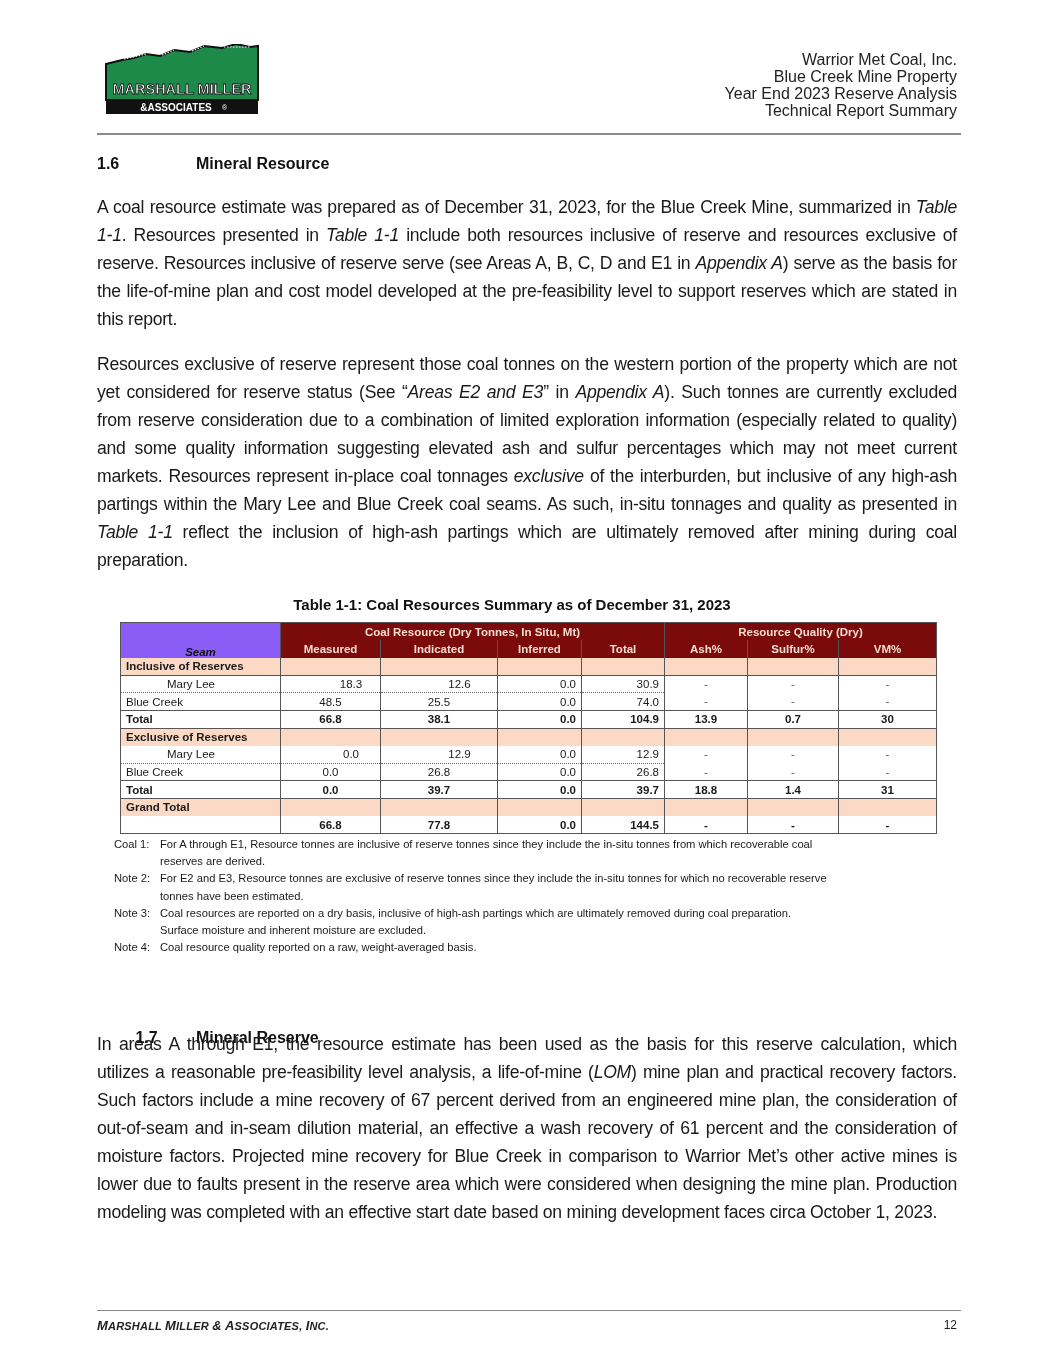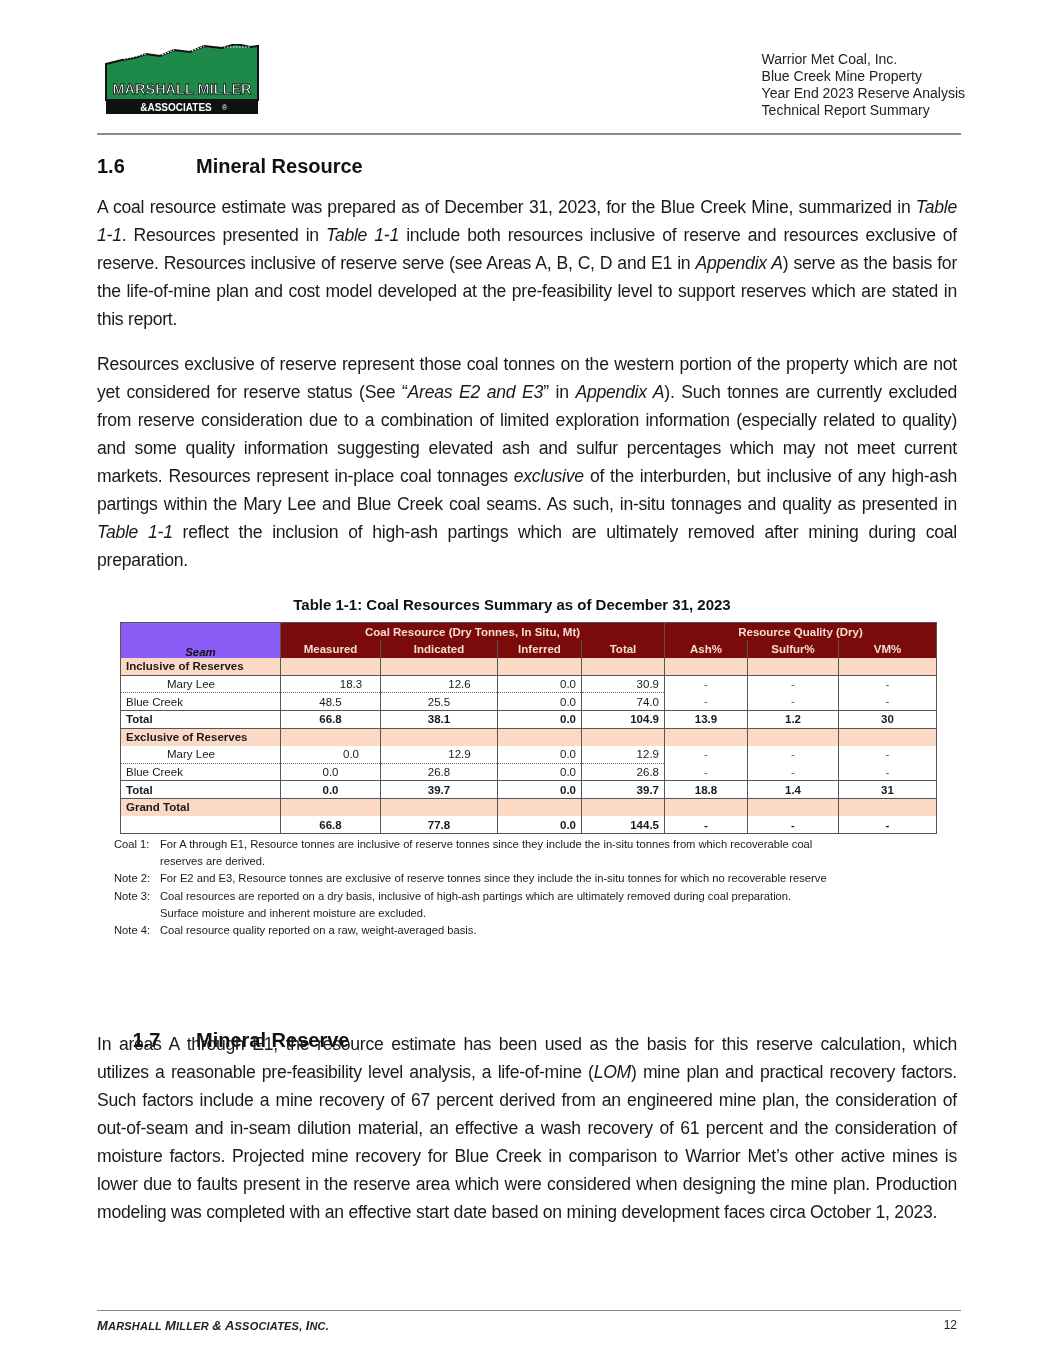--- a/index.html
+++ b/index.html
@@ -1,25 +1,25 @@
 <!DOCTYPE html>
 <html><head>
 <meta charset="utf-8">
 <style>
   * { box-sizing: border-box; margin: 0; padding: 0; }
   html, body { width: 1055px; height: 1365px; background: #ffffff; }
   body { position: relative; font-family: "Liberation Sans", sans-serif; color: #1a1a1a; overflow: hidden; }
 
   
   .logo { position: absolute; left: 104px; top: 44px; width: 156px; height: 72px; }
-  .header-right { position: absolute; right: 90px; top: 51px; text-align: left; font-size: 14px; line-height: 17px; color: #222; }
+  .header-right { position: absolute; right: 98px; top: 51px; text-align: right; font-size: 16px; line-height: 17px; color: #222; }
   .header-rule { position: absolute; left: 97px; top: 133px; width: 864px; height: 2px; background: #8a8a8a; }
 
   
-  .h2 { position: absolute; left: 97px; font-size: 20px; font-weight: bold; color: #111; }
+  .h2 { position: absolute; left: 97px; font-size: 16px; font-weight: bold; color: #111; }
   .h2 .num { display: inline-block; width: 99px; }
   .para { position: absolute; left: 97px; width: 860px; font-size: 17.6px; line-height: 28px; text-align: justify; color: #1a1a1a; letter-spacing: -0.25px; }
   .para i { font-style: italic; }
 
   
   .tbl-caption { position: absolute; left: 104px; width: 816px; top: 596px; text-align: center; font-size: 15px; font-weight: bold; color: #111; }
   table.res { position: absolute; left: 120px; top: 622px; width: 816px; border-collapse: collapse; font-size: 11.5px; table-layout: fixed; }
   table.res td, table.res th { height: 17.6px; padding: 0 5px; border-left: 1px solid #555; border-right: 1px solid #555; white-space: nowrap; }
   table.res th { font-weight: bold; }
   .hdr-dark { background: #7b0b0b; color: #f4dcd0; text-align: center; font-weight: bold; }
@@ -134,21 +134,21 @@
       <td class="c dash">-</td>
       <td class="c dash">-</td>
     </tr>
     <tr class="bold solid-top">
       <td>Total</td>
       <td class="c">66.8</td>
       <td class="c">38.1</td>
       <td class="r">0.0</td>
       <td class="r">104.9</td>
       <td class="c">13.9</td>
-      <td class="c">1.2</td>
+      <td class="c">0.7</td>
       <td class="c">30</td>
     </tr>
 
     <tr class="sec solid-top">
       <td>Exclusive of Reserves</td>
       <td></td>
         <td></td>
         <td></td>
         <td></td>
         <td></td>
@@ -212,20 +212,21 @@
 <div class="notes">
   <div class="note-row">
     <span class="note-label">Coal 1:</span>
     <span>For A through E1, Resource tonnes are inclusive of reserve tonnes since they include the in-situ tonnes from which recoverable coal</span>
   </div>
   <div class="note-indent">reserves are derived.</div>
   <div class="note-row">
     <span class="note-label">Note 2:</span>
     <span>For E2 and E3, Resource tonnes are exclusive of reserve tonnes since they include the in-situ tonnes for which no recoverable reserve</span>
   </div>
+  <div class="note-indent">tonnes have been estimated.</div>
   <div class="note-row">
     <span class="note-label">Note 3:</span>
     <span>Coal resources are reported on a dry basis, inclusive of high-ash partings which are ultimately removed during coal preparation.</span>
   </div>
   <div class="note-indent">Surface moisture and inherent moisture are excluded.</div>
   <div class="note-row">
     <span class="note-label">Note 4:</span>
     <span>Coal resource quality reported on a raw, weight-averaged basis.</span>
   </div>
 </div>

